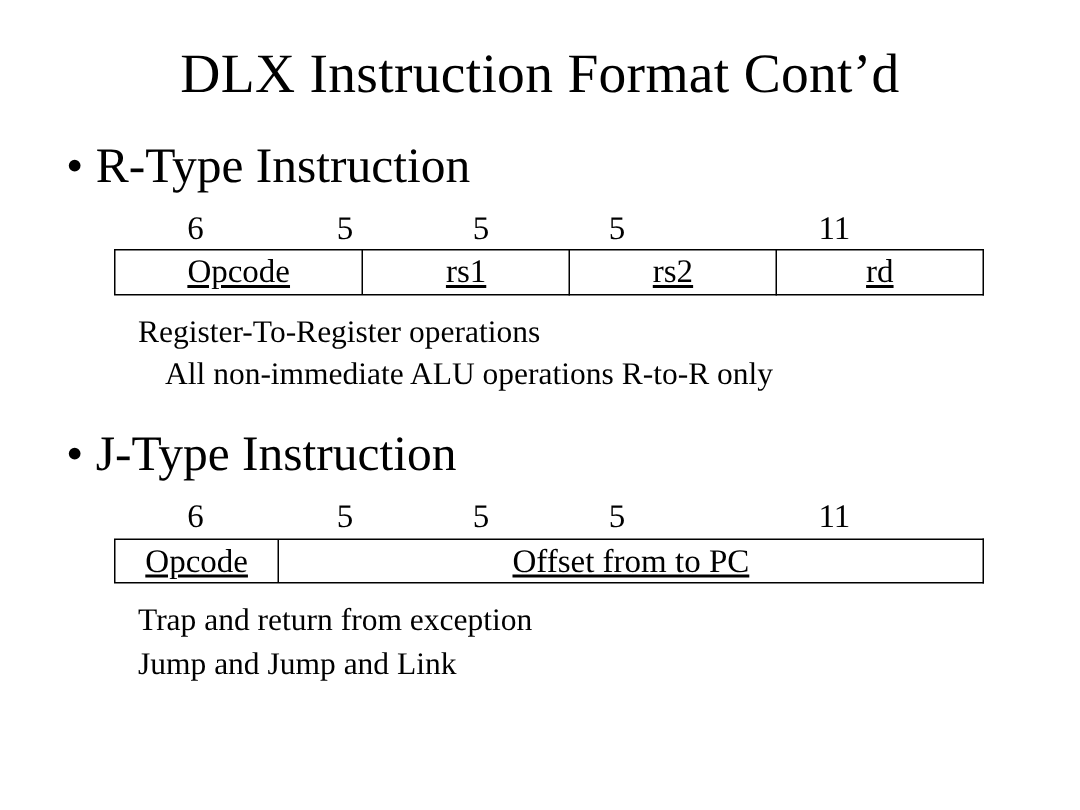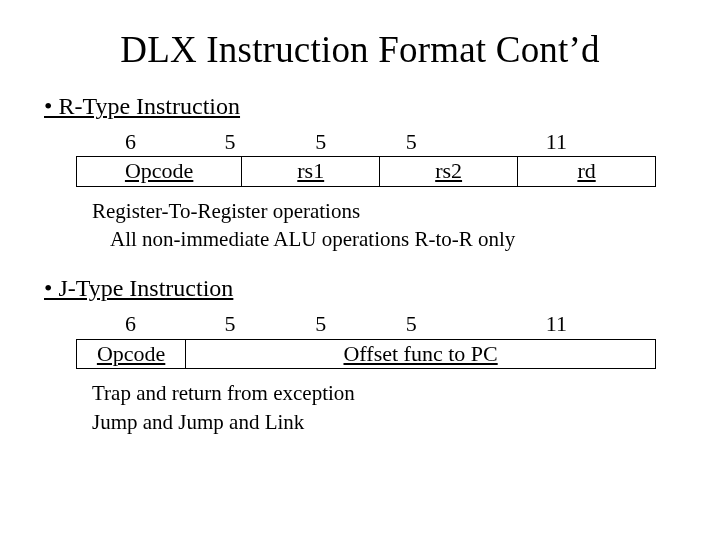--- a/index.html
+++ b/index.html
@@ -12,24 +12,23 @@
       padding: 28px 36px 20px 36px;
     }
     .title {
       font-size: 37px;
       text-align: center;
       font-weight: normal;
       margin-bottom: 22px;
       letter-spacing: 0.2px;
     }
     .bullet {
-      font-size: 24px;
+      font-size: 33px;
       margin-left: 8px;
       margin-bottom: 8px;
-      text-decoration: underline;
     }
     .bitrow, .fieldrow {
       display: flex;
       margin-left: 40px;
       width: 580px;
     }
     .bitrow .cell, .fieldrow .cell {
       text-align: center;
       font-size: 22px;
       line-height: 1.2;
@@ -90,19 +89,19 @@
 
 <div class="bitrow">
   <div class="cell w6">6</div>
   <div class="cell w5">5</div>
   <div class="cell w5">5</div>
   <div class="cell w5">5</div>
   <div class="cell w11">11</div>
 </div>
 <div class="fieldrow">
   <div class="cell w6">Opcode</div>
-  <div class="cell w26">Offset func to PC</div>
+  <div class="cell w26">Offset from to PC</div>
 </div>
 
 <div class="desc">
   <div>Trap and return from exception</div>
   <div>Jump and Jump and Link</div>
 </div>
 
 </body></html>

